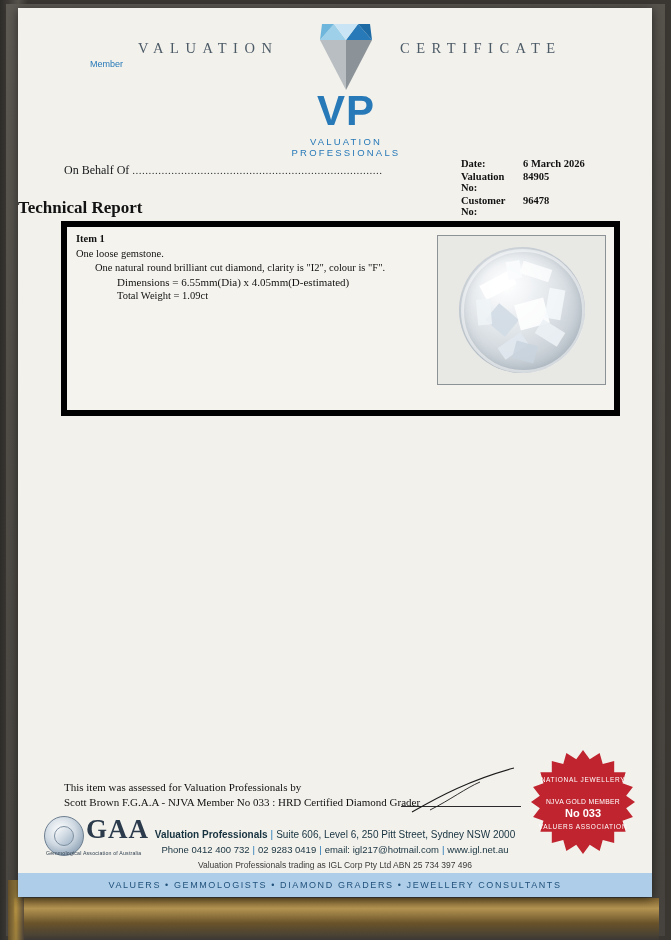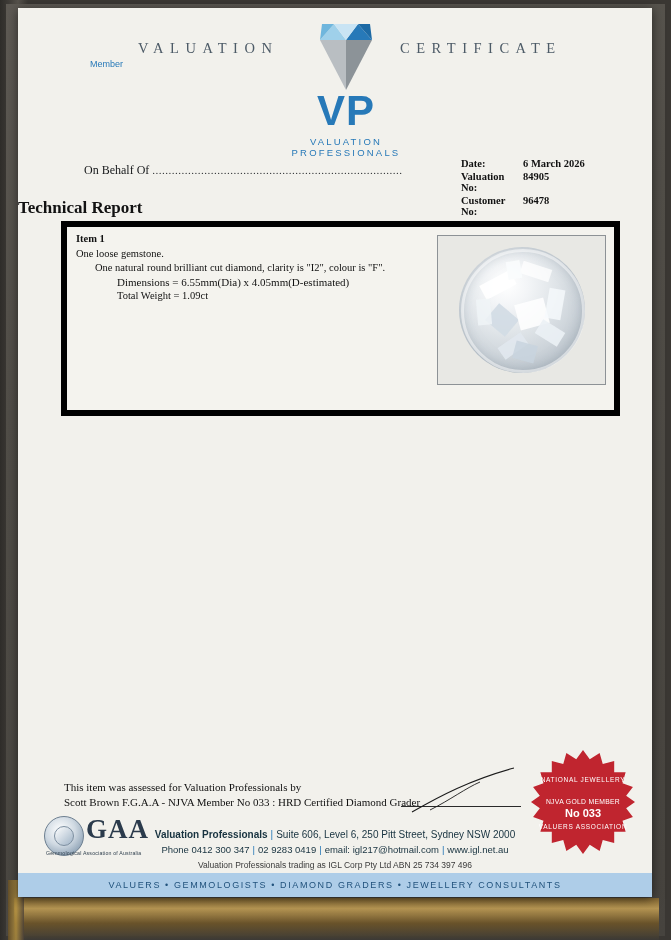--- a/index.html
+++ b/index.html
@@ -104,21 +104,20 @@
   }
 
   
   .behalf {
     position: absolute;
     left: 46px;
     top: 155px;
     font-size: 12px;
     color: #16181a;
     white-space: nowrap;
-    margin-left: 20px;
   }
   .behalf .dots {
     letter-spacing: .5px;
     color: #2e3134;
     font-size: 11px;
   }
 
   .meta {
     position: absolute;
     left: 443px;
@@ -494,21 +493,21 @@
     <div class="gaa-seal"></div>
     <div class="gaa-name">GAA</div>
     <div class="gaa-sub">Gemmological Association of Australia</div>
   </div>
   <div class="gaa-member">Member</div>
 
   <div class="contact1">
     <b>Valuation Professionals</b><span class="sep">|</span><span>Suite 606, Level 6, 250 Pitt Street, Sydney NSW 2000</span>
   </div>
   <div class="contact2">
-    <span>Phone 0412 300 347</span><span class="sep">|</span><span>02 9283 0419</span><span class="sep">|</span><span>email:</span> <span>igl217@hotmail.com</span><span class="sep">|</span><span>www.igl.net.au</span>
+    <span>Phone 0412 400 732</span><span class="sep">|</span><span>02 9283 0419</span><span class="sep">|</span><span>email:</span> <span>igl217@hotmail.com</span><span class="sep">|</span><span>www.igl.net.au</span>
   </div>
   <div class="contact3">Valuation Professionals trading as IGL Corp Pty Ltd  ABN 25 734 397 496</div>
 
   <div class="bluebar">
     <span class="bluebar-text">VALUERS  •  GEMMOLOGISTS  •  DIAMOND GRADERS  •  JEWELLERY CONSULTANTS</span>
   </div>
 
   <div class="seal">
     <div class="seal-star"></div>
     <div class="seal-l1">NATIONAL JEWELLERY</div>

